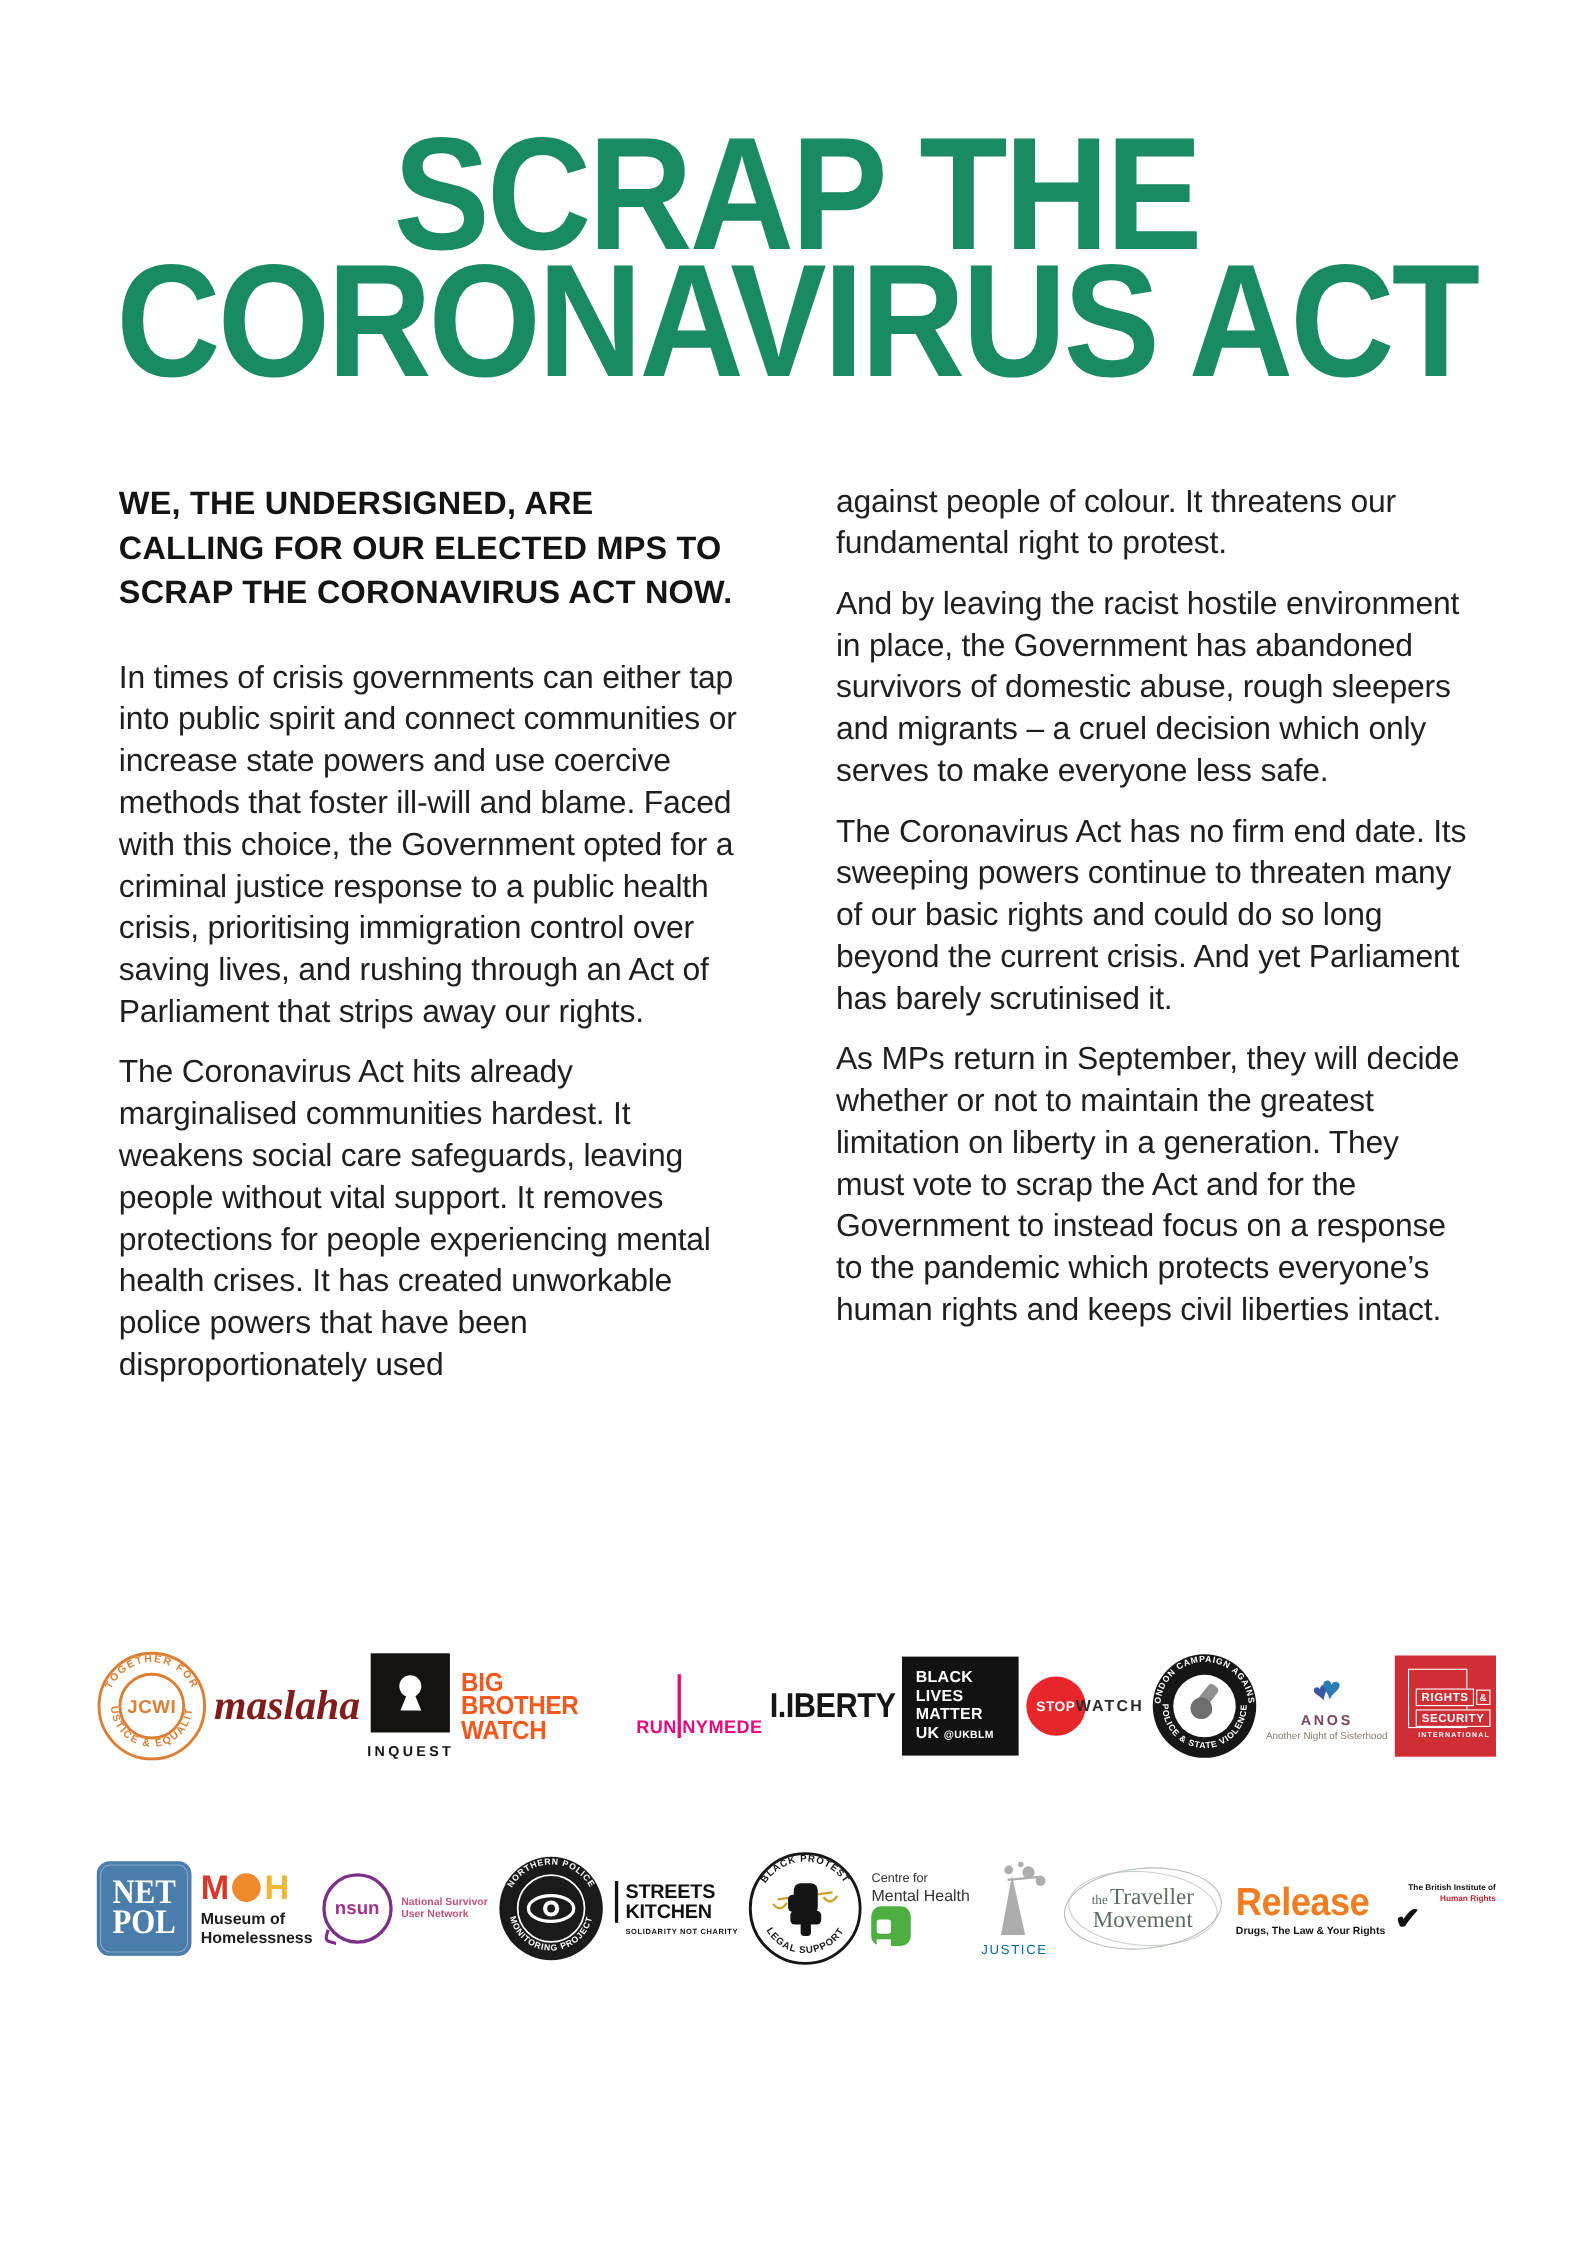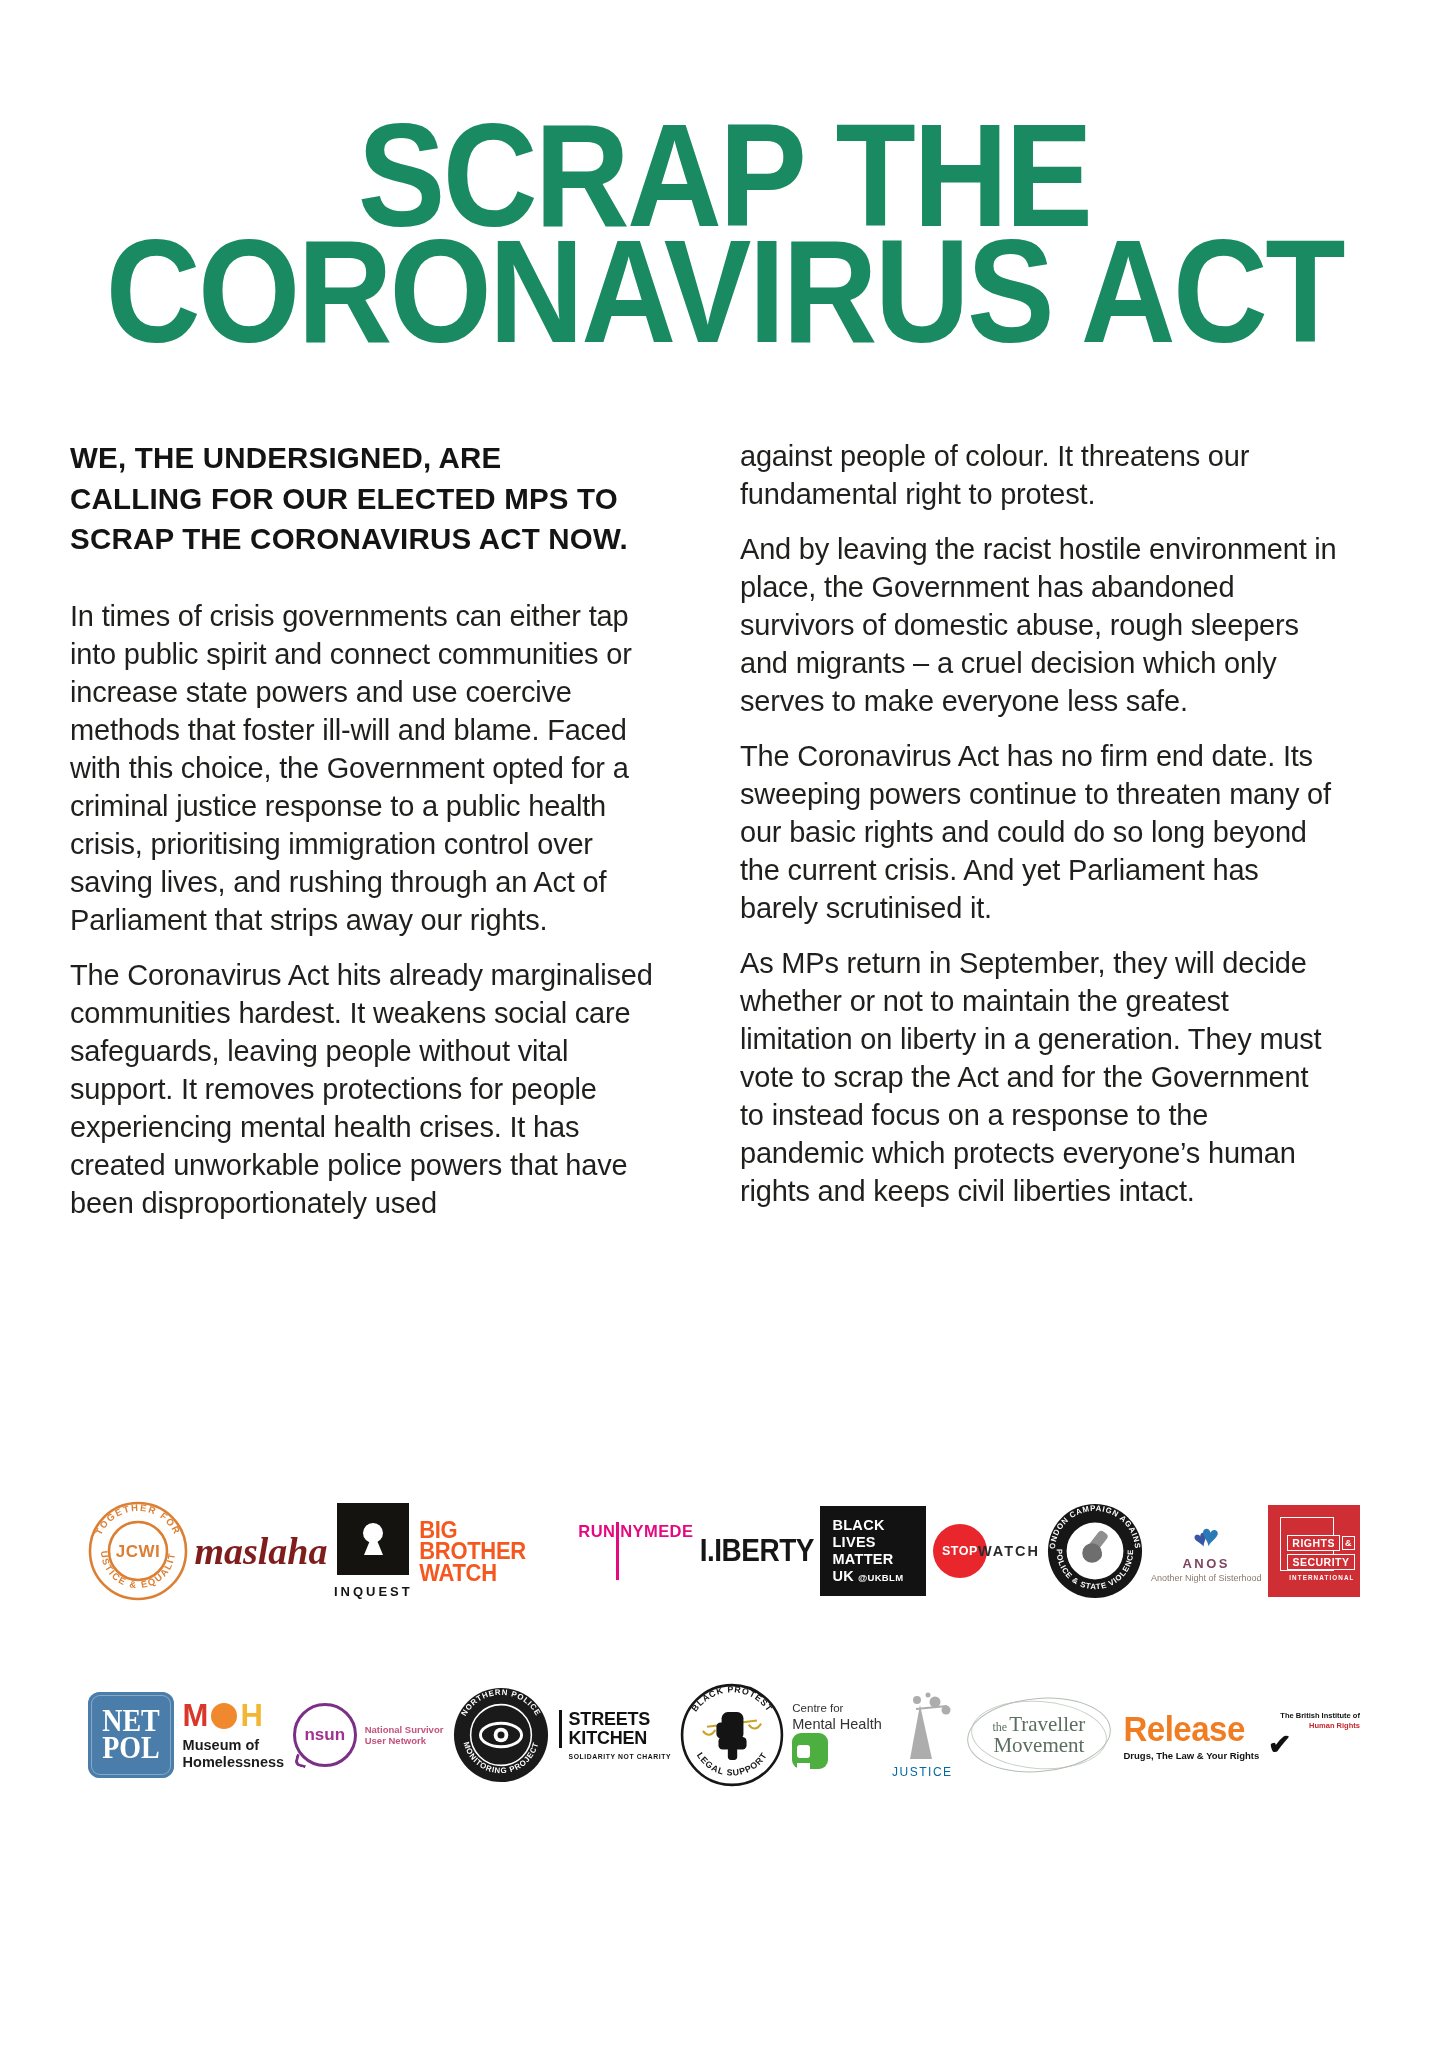--- a/index.html
+++ b/index.html
@@ -16,21 +16,21 @@
   .title-line{height:116px;display:flex;align-items:center;justify-content:center;}
   .title-line span{
     display:inline-block;
     font-size:146px;font-weight:800;letter-spacing:-3px;
     color:#1a8a63;white-space:nowrap;
     transform:scaleX(0.9);transform-origin:50% 50%;
     line-height:1;
   }
   
   .columns{
-    display:flex;gap:72px;padding:0 70px;margin-top:88px;
+    display:flex;gap:72px;padding:0 108px;margin-top:88px;
     min-height:1008px;align-items:flex-start;
   }
   .col{width:598px;}
   .lede{font-size:29.5px;font-weight:800;line-height:1.38;letter-spacing:0.2px;color:#141414;margin-bottom:38px;}
   .col p{font-size:29px;line-height:1.31;letter-spacing:-0.2px;margin:0 0 17px 0;color:#1f1f1d;}
   
   .logos{padding:0 88px;}
   .logo-row{display:flex;justify-content:space-between;align-items:center;}
   .row1{height:158px;margin-top:26px;}
   .row2{height:190px;margin-top:10px;}
@@ -43,21 +43,21 @@
   .maslaha{font-family:Liberation Serif, serif;font-style:italic;font-weight:700;font-size:38px;color:#7f1d1d;}
   
   .inq-box{width:72px;height:72px;background:#151310;display:flex;flex-direction:column;align-items:center;justify-content:center;}
   .inq-circle{width:20px;height:20px;border-radius:50%;background:#fff;}
   .inq-tri{width:5px;height:0;border-left:7px solid transparent;border-right:7px solid transparent;border-bottom:17px solid #fff;margin-top:-5px;}
   .inq-caption{margin-top:9px;font-size:13px;font-weight:600;letter-spacing:3px;color:#141414;}
   
   .bbw{align-items:flex-start;}
   .bbw div{font-size:22px;font-weight:800;line-height:0.97;color:#f4581f;letter-spacing:-0.3px;transform:scaleY(1.08);}
   
-  .run{flex-direction:row;align-items:flex-start;margin-left:46px;}
+  .run{flex-direction:row;align-items:flex-end;margin-left:46px;}
   .run span{font-size:16.5px;font-weight:800;color:#e5087e;letter-spacing:0.4px;}
   .run-line{width:3px;height:58px;background:#e5087e;margin:0 1px;}
   
   .liberty{font-size:28px;font-weight:900;letter-spacing:-0.5px;color:#161616;transform:scaleY(1.12);display:inline-block;}
   
   .blm-box{background:#121212;color:#fff;padding:11px 12px;min-width:82px;}
   .blm-box div{font-size:14.5px;font-weight:800;line-height:1.16;letter-spacing:0.3px;}
   .blm-last{display:flex;align-items:baseline;gap:4px;}
   .blm-handle{font-size:9.5px;font-weight:800;}
   

